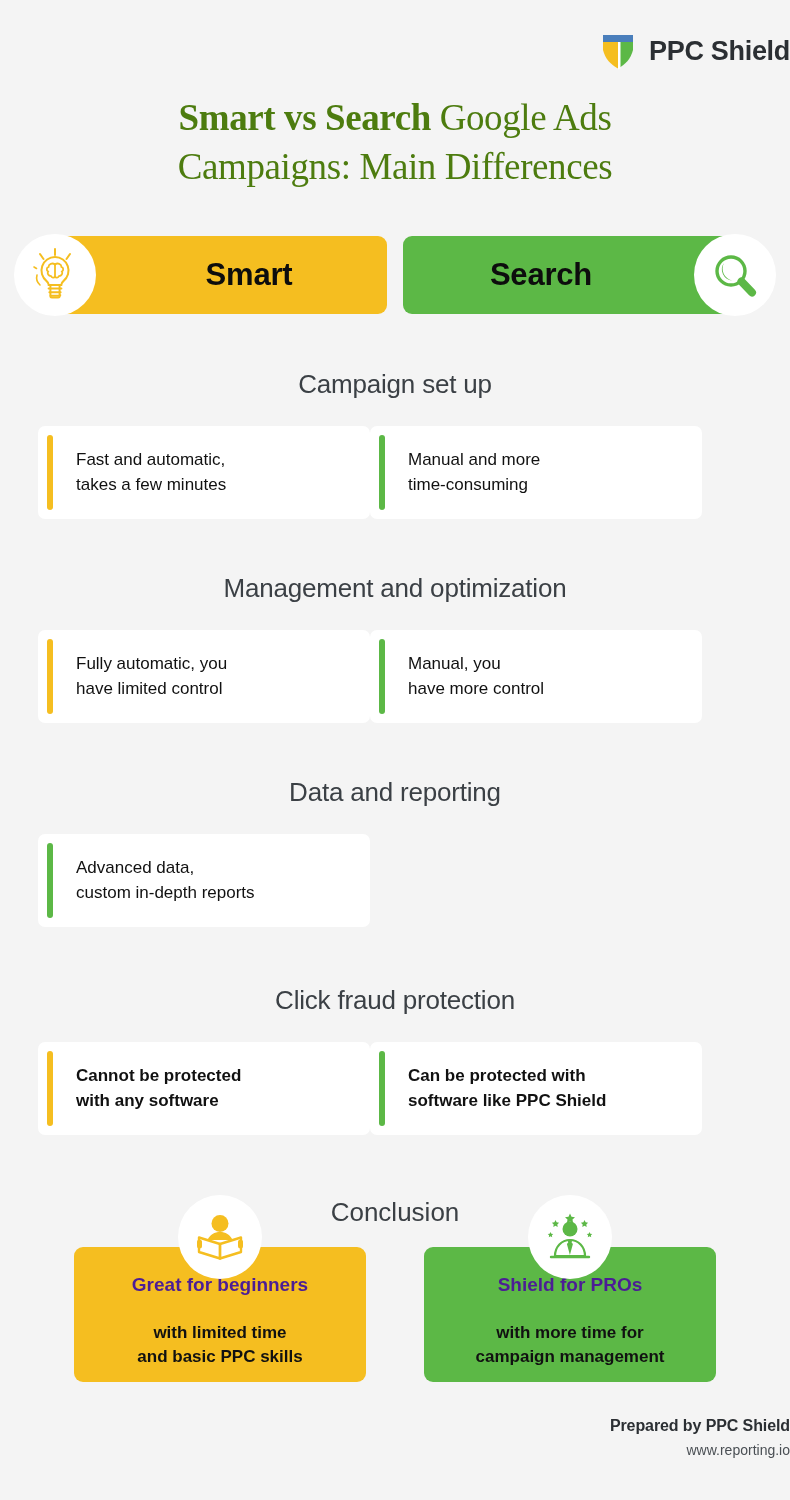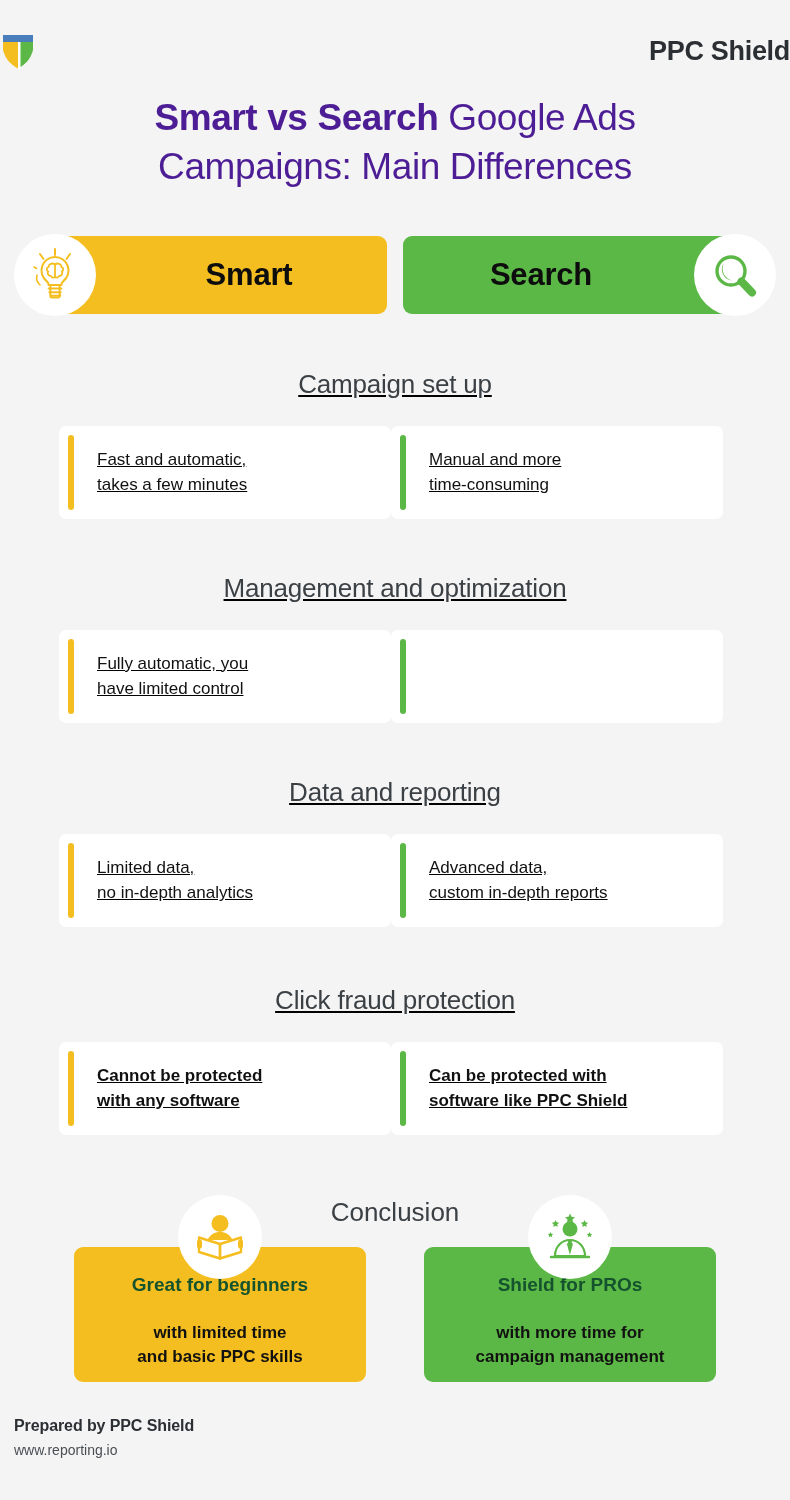--- a/index.html
+++ b/index.html
@@ -17,43 +17,44 @@
     width: 790px;
     height: 1500px;
     background: #f4f4f4;
     overflow: hidden;
   }
 
   
   .logo-row {
     display: flex;
     align-items: center;
-    justify-content: space-between;
+    justify-content: flex-end;
     gap: 13px;
     padding-top: 46px;
     height: 56px;
   }
   .logo-mark { width: 36px; height: 40px; display: block; }
   .logo-text {
     font-size: 27px;
     font-weight: bold;
     color: #2b2f33;
     letter-spacing: -0.3px;
   }
 
   
   .title {
     margin-top: 38px;
     text-align: center;
     font-size: 37px;
     line-height: 1.32;
-    color: #4c1d95;
+    color: #4d7c0f;
     font-weight: normal;
     letter-spacing: -0.4px;
     padding: 0 24px;
+    font-family: Liberation Serif, serif;
   }
   .title .strong { font-weight: bold; }
 
   
   .header-bars {
     position: relative;
     margin-top: 44px;
     height: 86px;
     padding: 0 55px;
     display: flex;
@@ -89,21 +90,21 @@
     background: #ffffff;
     display: flex;
     align-items: center;
     justify-content: center;
   }
   .circle-icon.left { left: -41px; }
   .circle-icon.right { right: -41px; }
   .circle-icon svg { display: block; }
 
   
-  .section { padding: 0 59px; text-decoration: underline; }
+  .section { padding: 0 38px; }
   .section-title {
     text-align: center;
     font-size: 26px;
     color: #3b4045;
     font-weight: normal;
     letter-spacing: -0.2px;
   }
   .rows { display: flex; justify-content: flex-start; }
   .card {
     position: relative;
@@ -171,21 +172,21 @@
     flex-direction: column;
     align-items: center;
     justify-content: center;
     padding-top: 14px;
   }
   .ccard.yellow { background: #f5be20; }
   .ccard.green  { background: #5cb846; }
   .ccard-head {
     font-size: 19px;
     font-weight: bold;
-    color: #14532d;
+    color: #4c1d95;
     margin-bottom: 25px;
     text-align: right;
   }
   .ccard-body {
     font-size: 17px;
     line-height: 1.42;
     color: #111111;
     text-align: center;
     font-weight: bold;
     white-space: pre-line;
@@ -204,21 +205,21 @@
     justify-content: center;
     z-index: 2;
   }
 
   
   .footer {
     position: absolute;
     left: 0;
     right: 0;
     bottom: 42px;
-    text-align: left;
+    text-align: right;
     margin-left: 14px;
   }
   .footer-main {
     font-size: 16px;
     font-weight: bold;
     color: #2b2f33;
     letter-spacing: -0.1px;
   }
   .footer-url {
     margin-top: 7px;
@@ -307,32 +308,29 @@
   <div class="section sec-2">
     <div class="section-title">Management and optimization</div>
     <div class="rows">
       <div class="card">
         <span class="accent yellow"></span>
         <span class="card-text">Fully automatic, you
 have limited control</span>
       </div>
       <div class="card">
         <span class="accent green"></span>
+        <span class="card-text">Manual, you
+have more control</span>
       </div>
     </div>
   </div>
 
   <div class="section sec-3">
     <div class="section-title">Data and reporting</div>
     <div class="rows">
-      <div class="card">
-        <span class="accent yellow"></span>
-        <span class="card-text">Limited data,
-no in-depth analytics</span>
-      </div>
       <div class="card">
         <span class="accent green"></span>
         <span class="card-text">Advanced data,
 custom in-depth reports</span>
       </div>
     </div>
   </div>
 
   <div class="section sec-4">
     <div class="section-title">Click fraud protection</div>

